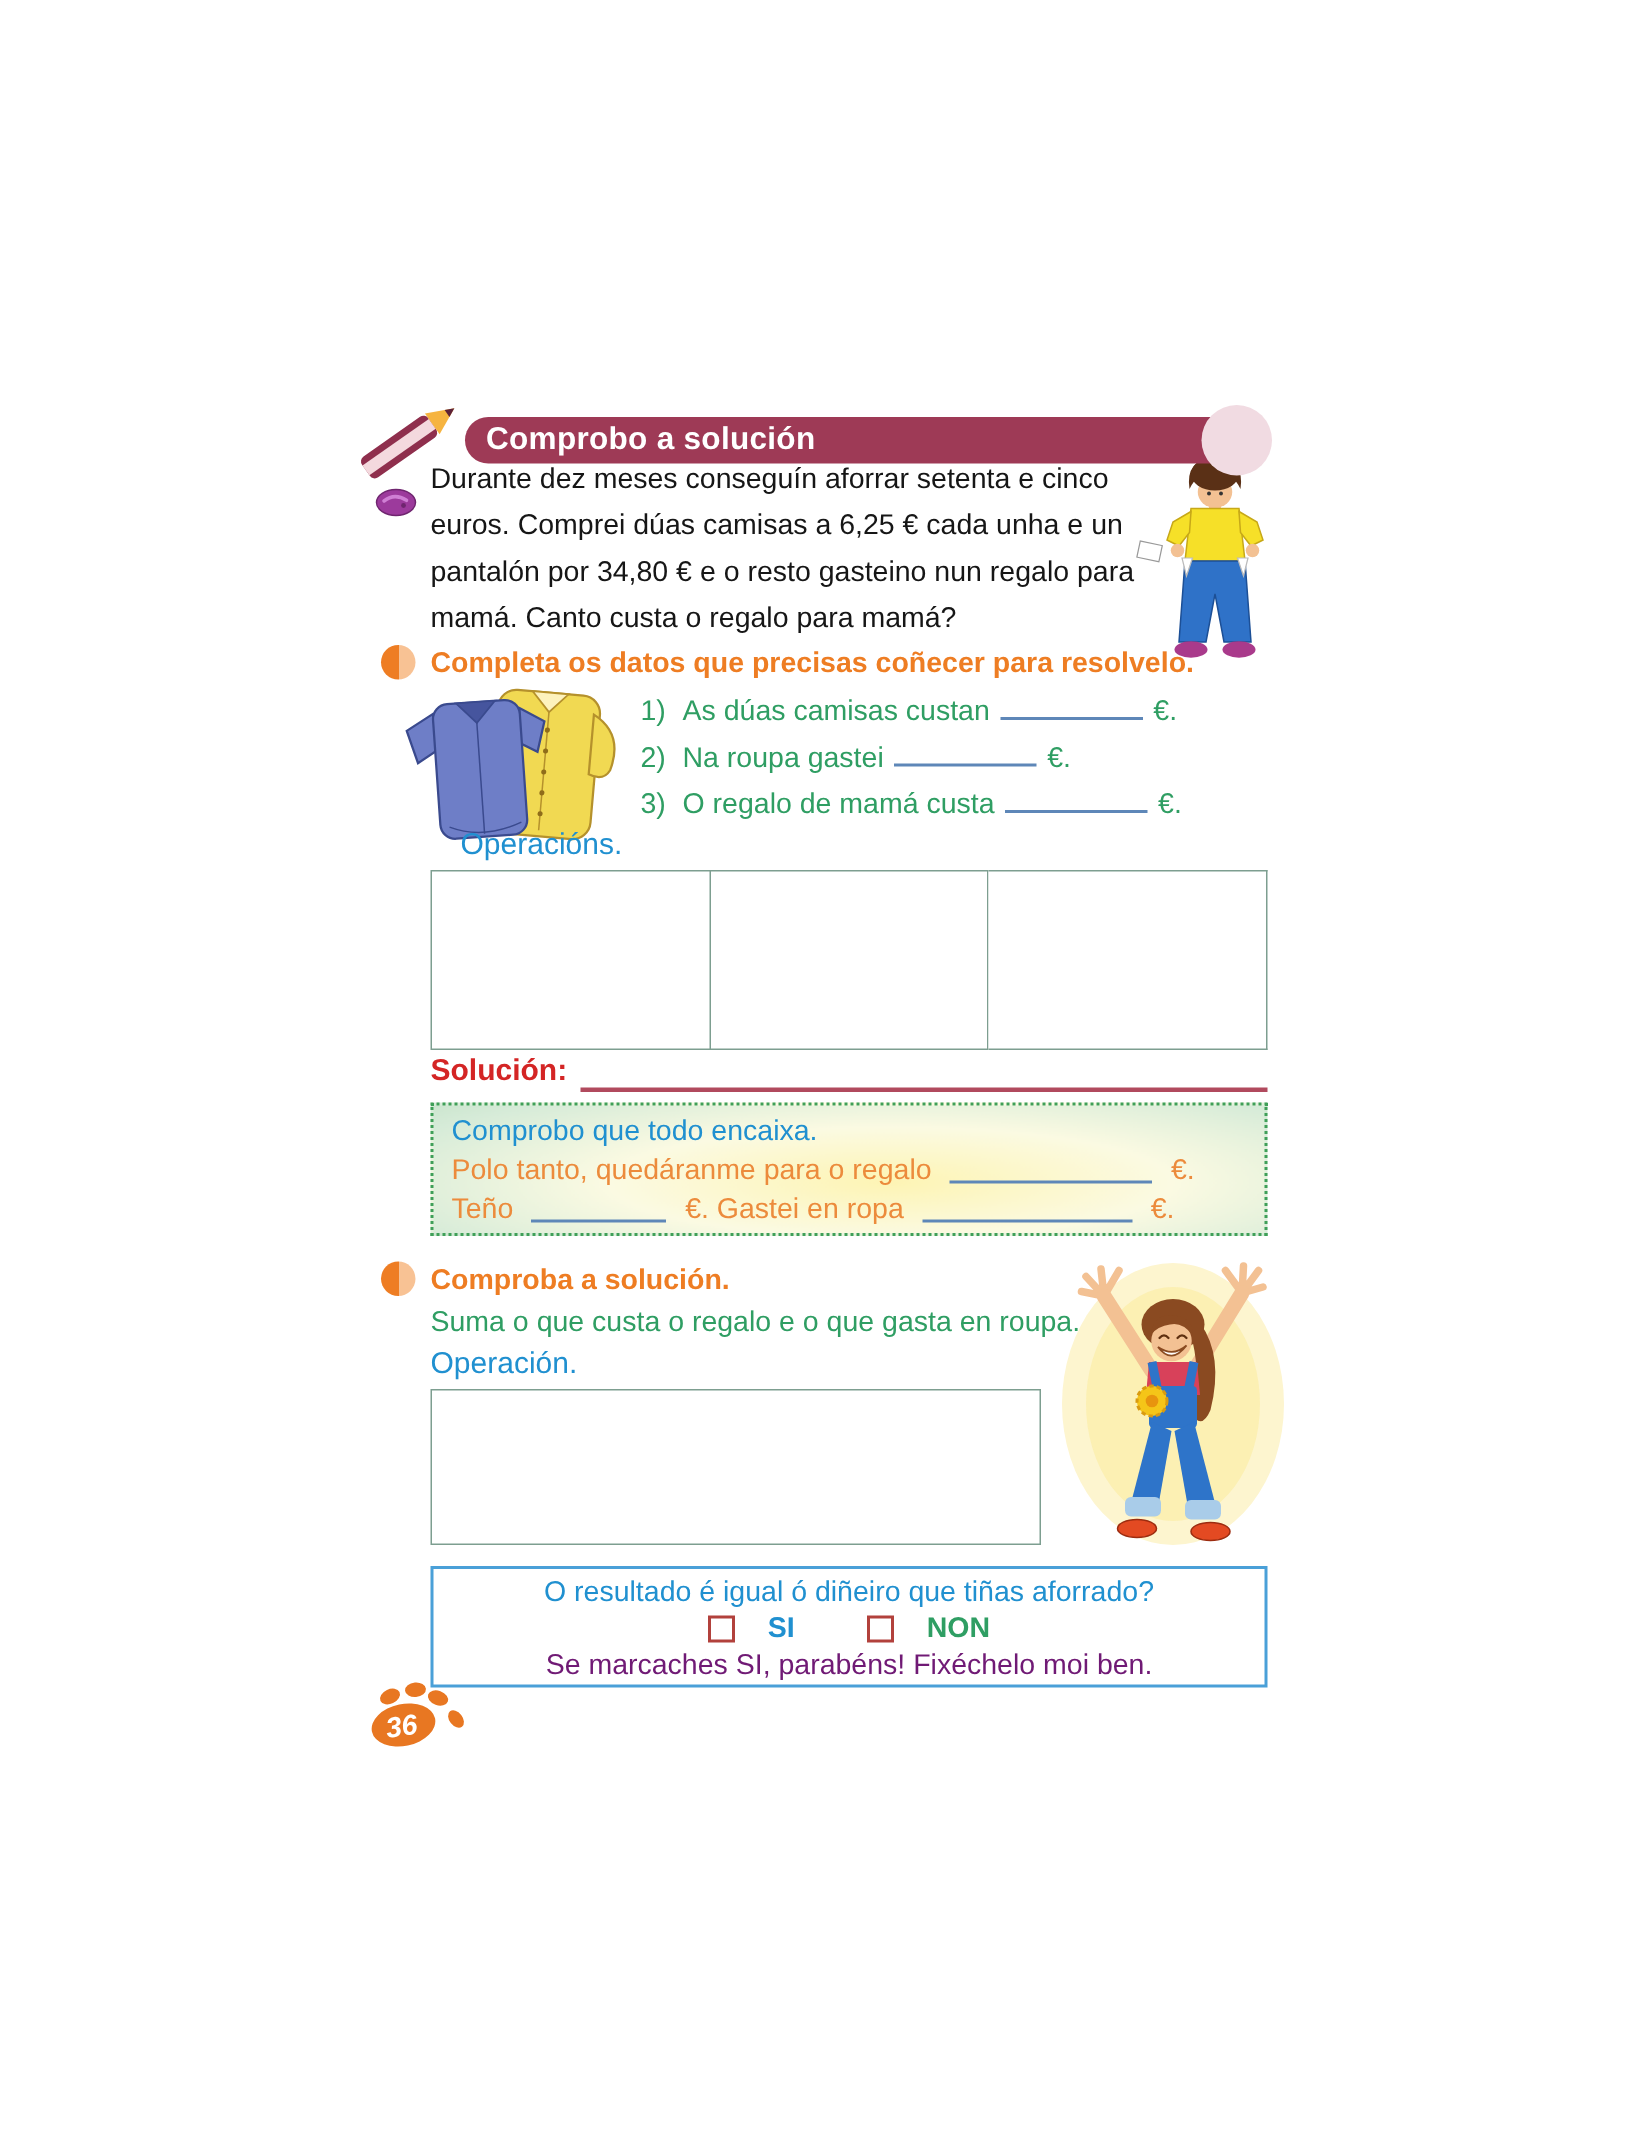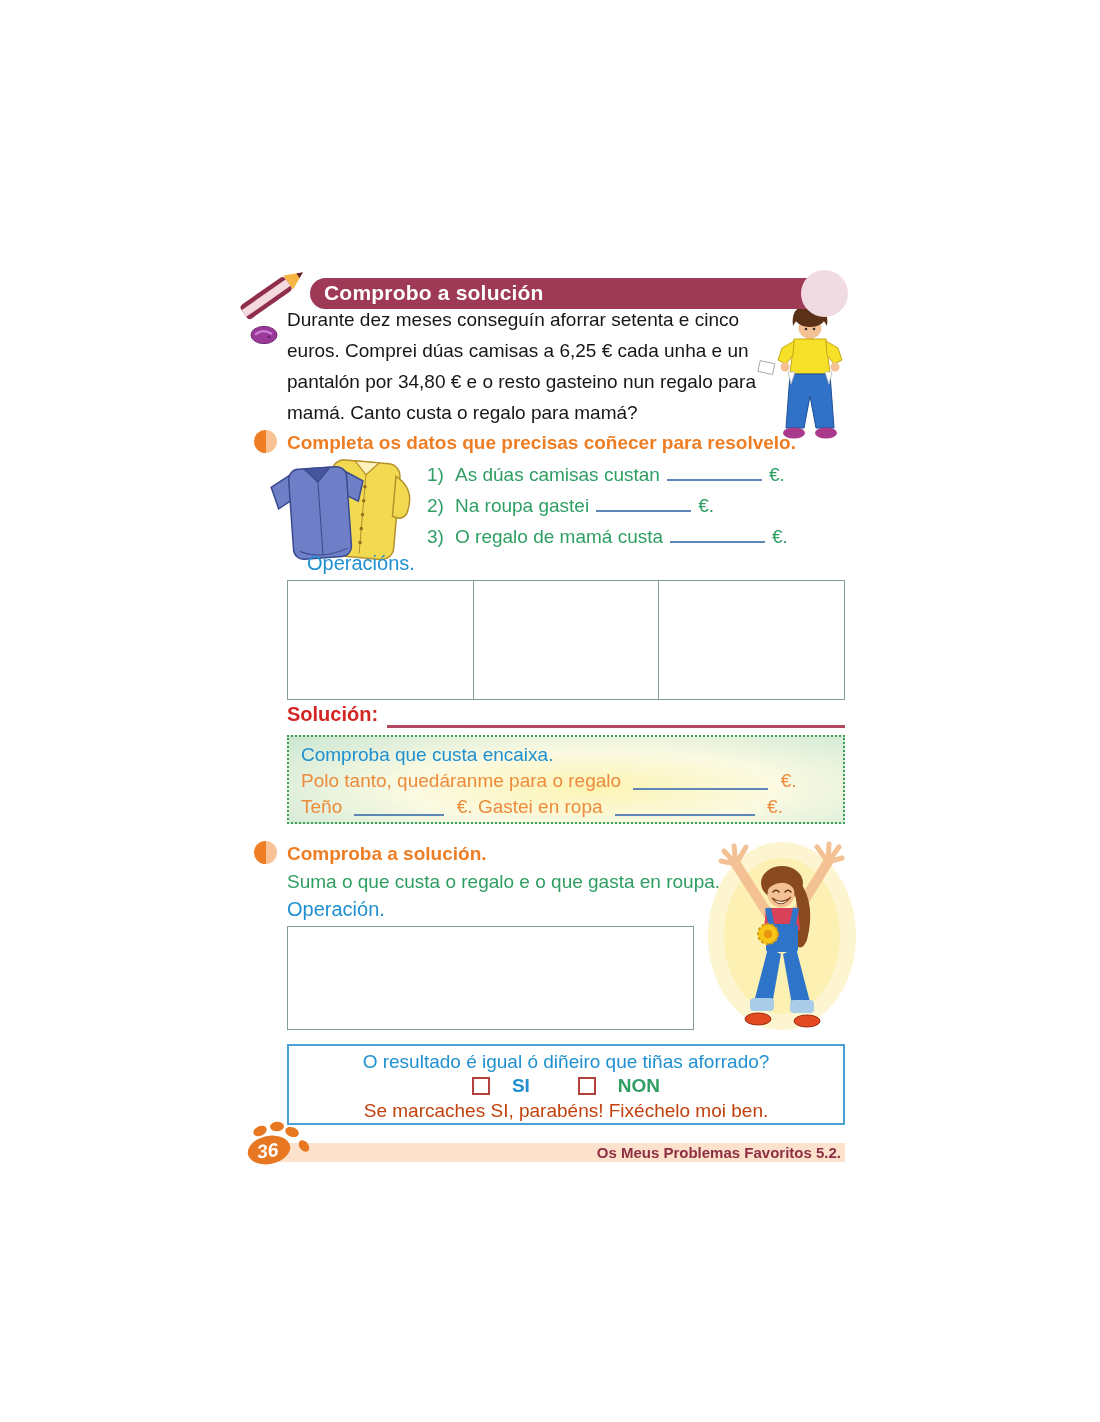--- a/index.html
+++ b/index.html
@@ -62,21 +62,21 @@
 
   .question-box{position:absolute;left:287px;top:1044px;width:558px;height:81px;
          border:2px solid #4aa0d8;box-sizing:border-box;text-align:center;padding-top:4px;}
   .q-line1{color:#2090d0;font-size:19px;line-height:24px;}
   .q-line2{display:flex;justify-content:center;align-items:center;line-height:24px;
          font-size:19px;font-weight:bold;}
   .q-group{display:inline-flex;align-items:center;gap:22px;}
   .q-group.first{margin-right:48px;}
   .checkbox{width:14px;height:14px;border:2px solid #b2413c;background:#fff;display:inline-block;}
   .q-si{color:#2090d0;} .q-non{color:#2f9e63;}
-  .q-line3{color:#c2410c;font-size:19px;line-height:25px;}
+  .q-line3{color:#701a75;font-size:19px;line-height:25px;}
 
   .footer-bar{position:absolute;left:262px;top:1143px;width:583px;height:19px;
          background:#fce1cc;}
   .footer-title{position:absolute;right:4px;top:0;color:#8e2f44;font-weight:bold;
          font-size:15px;line-height:19px;}
   .paw{position:absolute;left:243px;top:1121px;z-index:2;}
 </style>
 </head>
 <body>
 
@@ -182,21 +182,21 @@
     <div class="ops-cell"></div>
     <div class="ops-cell"></div>
   </div>
 
   <div class="solution-row">
     <span class="solution-label">Solución:</span>
     <span class="solution-line"></span>
   </div>
 
   <div class="check-box">
-    <div class="cb-title">Comproba que custa encaixa.</div>
+    <div class="cb-title">Comprobo que todo encaixa.</div>
     <div class="orange-line">
       <span>Polo tanto, quedáranme para o regalo</span>
       <span class="blank w135"></span>
       <span>€.</span>
     </div>
     <div class="orange-line">
       <span>Teño</span>
       <span class="blank w90"></span>
       <span>€. Gastei en ropa</span>
       <span class="blank w140"></span>
@@ -246,23 +246,20 @@
         <span class="q-si">SI</span>
       </span>
       <span class="q-group">
         <span class="checkbox"></span>
         <span class="q-non">NON</span>
       </span>
     </div>
     <div class="q-line3">Se marcaches SI, parabéns! Fixéchelo moi ben.</div>
   </div>
 
-  <div class="footer-bar">
-    <span class="footer-title">Os Meus Problemas Favoritos 5.2.</span>
-  </div>
   <span class="paw">
     <svg width="70" height="46" viewBox="0 0 70 46">
       <ellipse cx="17" cy="10" rx="7" ry="4.8" fill="#e87722" transform="rotate(-25 17 10)"></ellipse>
       <ellipse cx="34" cy="5.5" rx="7" ry="4.8" fill="#e87722" transform="rotate(-5 34 5.5)"></ellipse>
       <ellipse cx="49" cy="11" rx="7" ry="4.8" fill="#e87722" transform="rotate(20 49 11)"></ellipse>
       <ellipse cx="61" cy="25" rx="6.5" ry="4.4" fill="#e87722" transform="rotate(52 61 25)"></ellipse>
       <ellipse cx="26" cy="29" rx="21.5" ry="14" fill="#e87722" transform="rotate(-12 26 29)"></ellipse>
       <text x="14" y="36" fill="#ffffff" font-size="19" font-weight="bold" font-style="italic" font-family="Liberation Sans, sans-serif" transform="rotate(-8 26 29)">36</text>
     </svg>
   </span>

